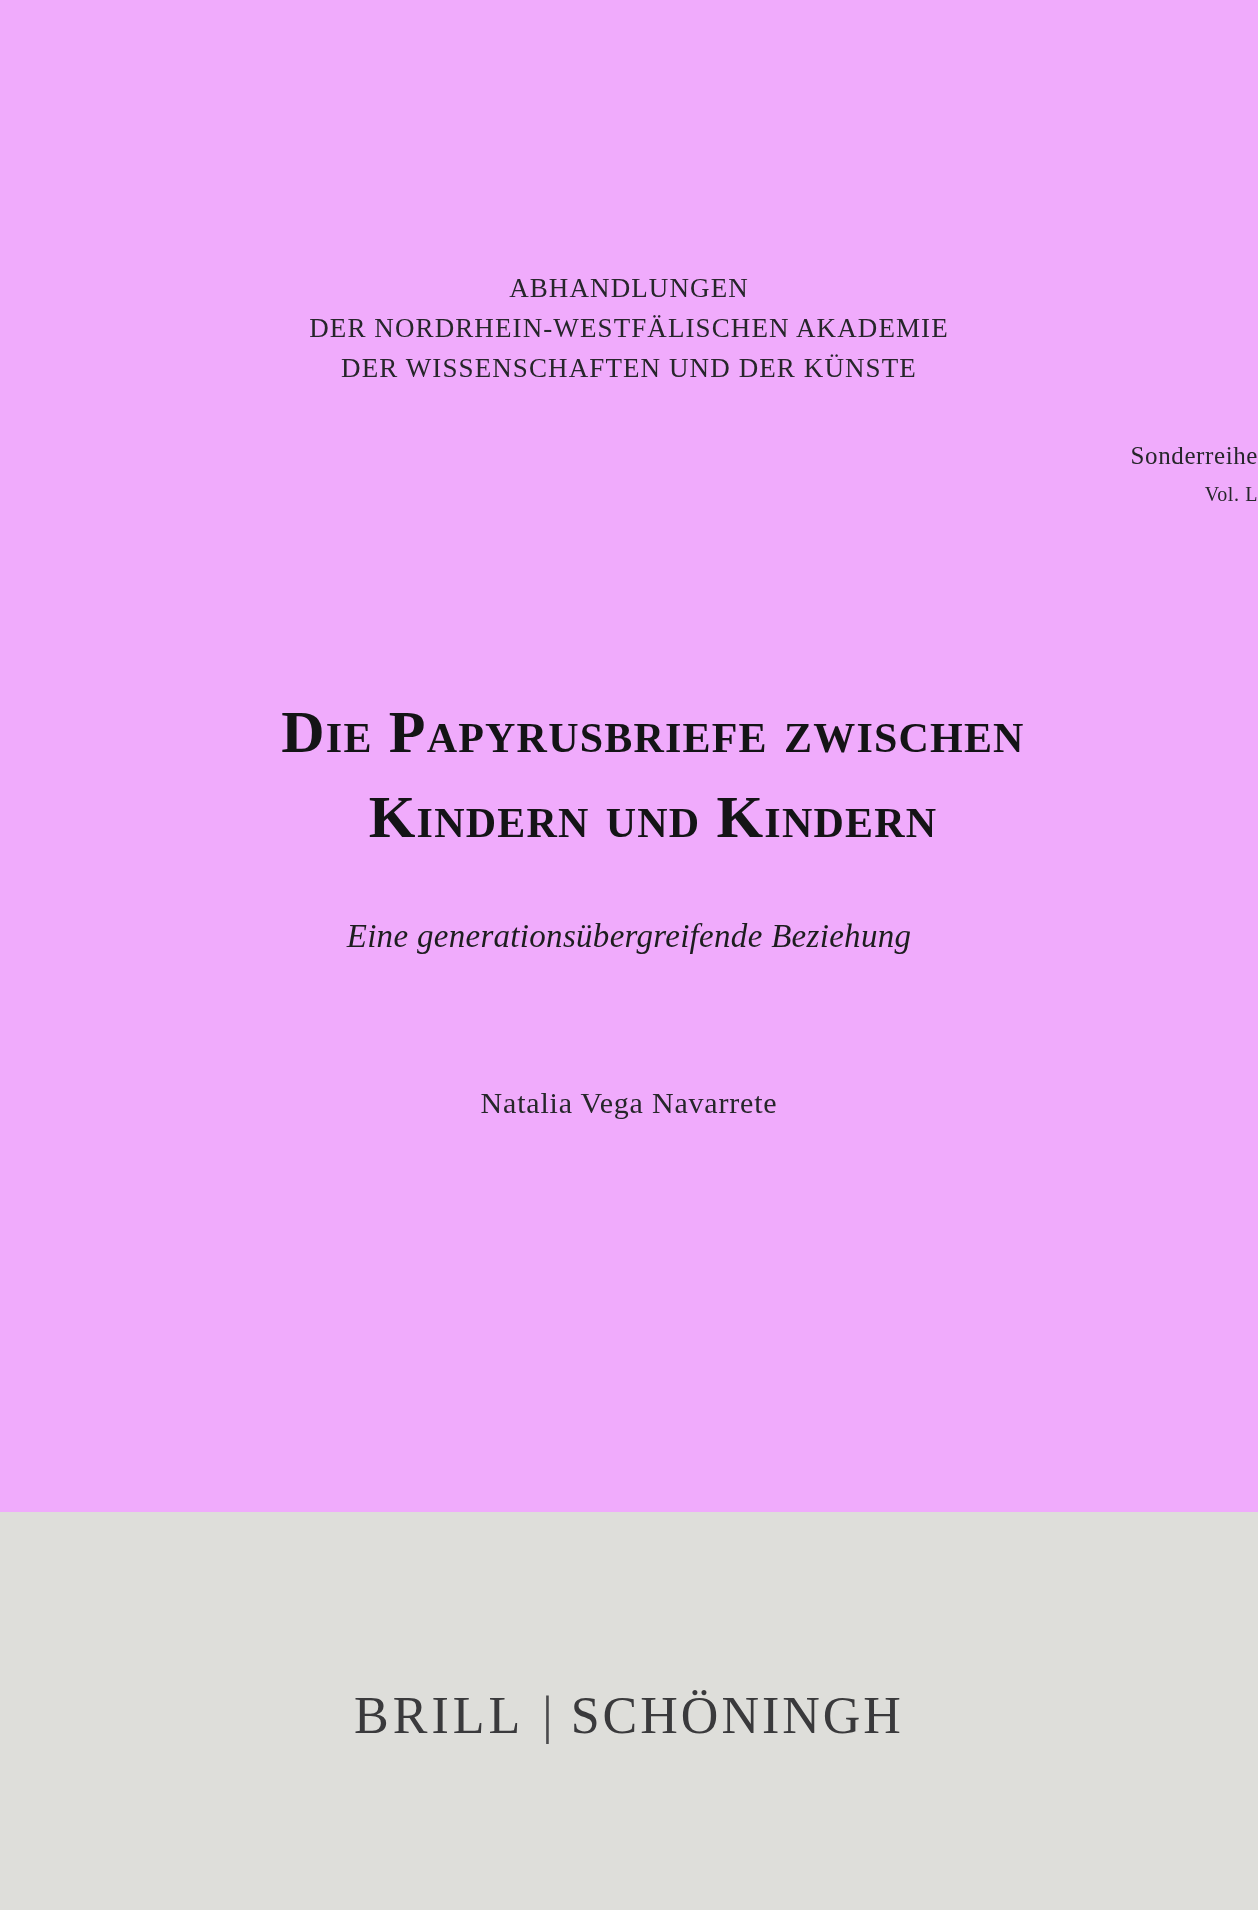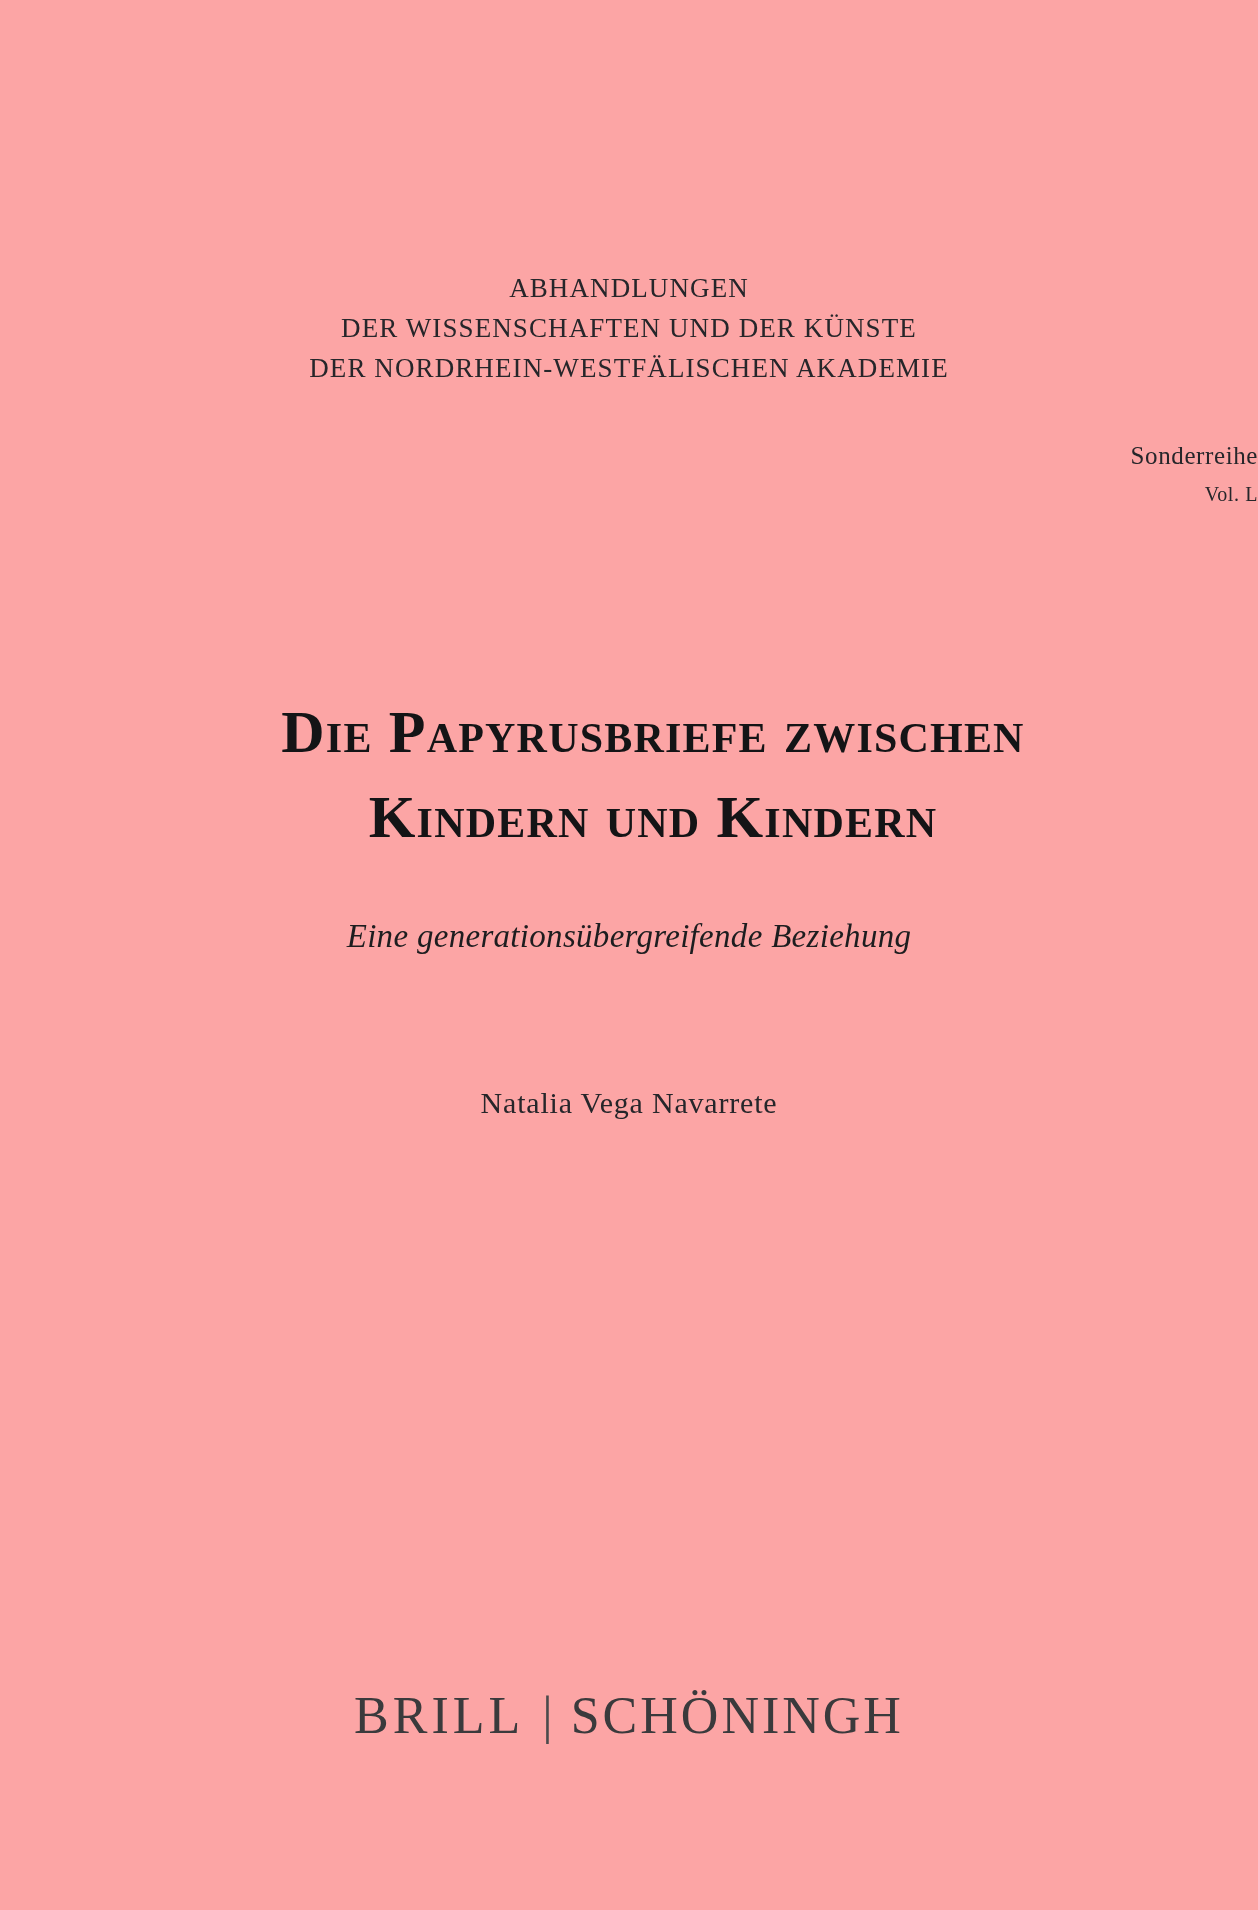--- a/index.html
+++ b/index.html
@@ -10,22 +10,22 @@
     width: 1258px;
     height: 1910px;
     background: #dededa;
     font-family: "Liberation Serif", serif;
     color: #1d1d1b;
     overflow: hidden;
   }
   .page {
     position: relative;
     width: 1258px;
-    height: 1910px;
-    background: #fca5a5;
+    height: 1512px;
+    background: #f0abfc;
     box-sizing: border-box;
   }
 
   
   .series-block {
     position: absolute;
     top: 268px;
     left: 0;
     width: 100%;
     text-align: center;
@@ -140,22 +140,22 @@
     letter-spacing: 3px;
   }
 </style>
 </head>
 <body>
 
 <div class="page">
 
   <div class="series-block">
     <div class="series-line">ABHANDLUNGEN</div>
+    <div class="series-line">DER NORDRHEIN-WESTFÄLISCHEN AKADEMIE</div>
     <div class="series-line">DER WISSENSCHAFTEN UND DER KÜNSTE</div>
-    <div class="series-line">DER NORDRHEIN-WESTFÄLISCHEN AKADEMIE</div>
   </div>
 
   <div class="subseries-block">
     <div class="subseries-label">Sonderreihe</div>
     <div class="subseries-vol">Vol. L</div>
   </div>
 
   <div class="title-block">
     <div class="title-line">Die Papyrusbriefe zwischen</div>
     <div class="title-line">Kindern und Kindern</div>

